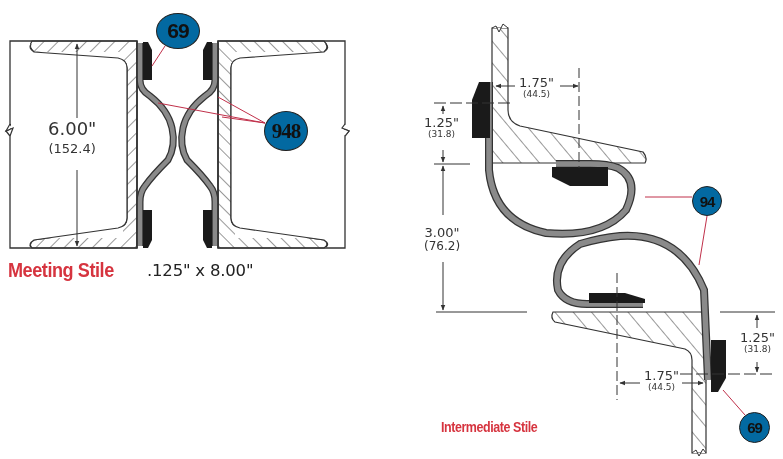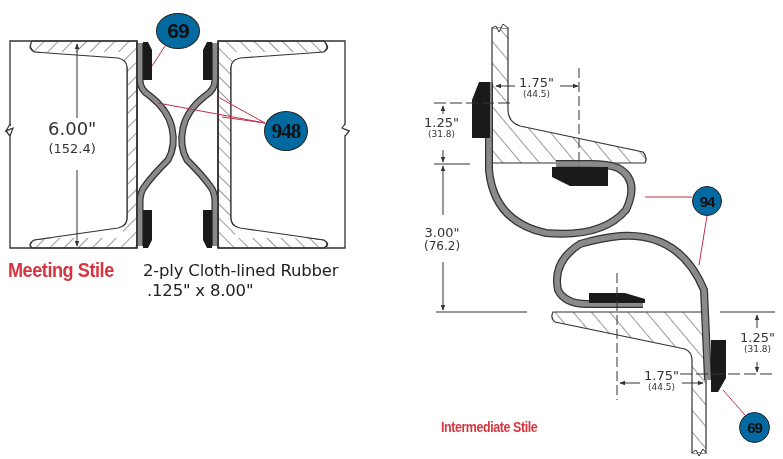--- a/index.html
+++ b/index.html
@@ -122,21 +122,20 @@
     <line x1="757" y1="362" x2="757" y2="372" stroke="#333" stroke-width="1" marker-end="url(#arr)"></line>
 
     <line x1="692" y1="197" x2="645" y2="197" stroke="#c0304a" stroke-width="1"></line>
     <line x1="707" y1="216" x2="699" y2="265" stroke="#c0304a" stroke-width="1"></line>
     <line x1="745" y1="415" x2="723" y2="390" stroke="#c0304a" stroke-width="1"></line>
   </g>
 </svg>
 
 <div class="title-red meeting-title">Meeting Stile</div>
 <div class="material">
-  <div>2-ply Cloth-lined Rubber</div>
   <div class="spec">.125" x 8.00"</div>
 </div>
 
 <div class="dim" style="left:48px; top:120px;">
   <span class="main" style="font-size:18px;">6.00"</span>
   <span class="sub" style="font-size:13px; margin-top:4px;">(152.4)</span>
 </div>
 
 <div class="callout" style="left:156px; top:13px; width:44px; height:36px; font-size:21px;">69</div>
 <div class="callout" style="left:264px; top:111px; width:44px; height:40px; font-size:21px;font-family:Liberation Serif, serif;">948</div>

